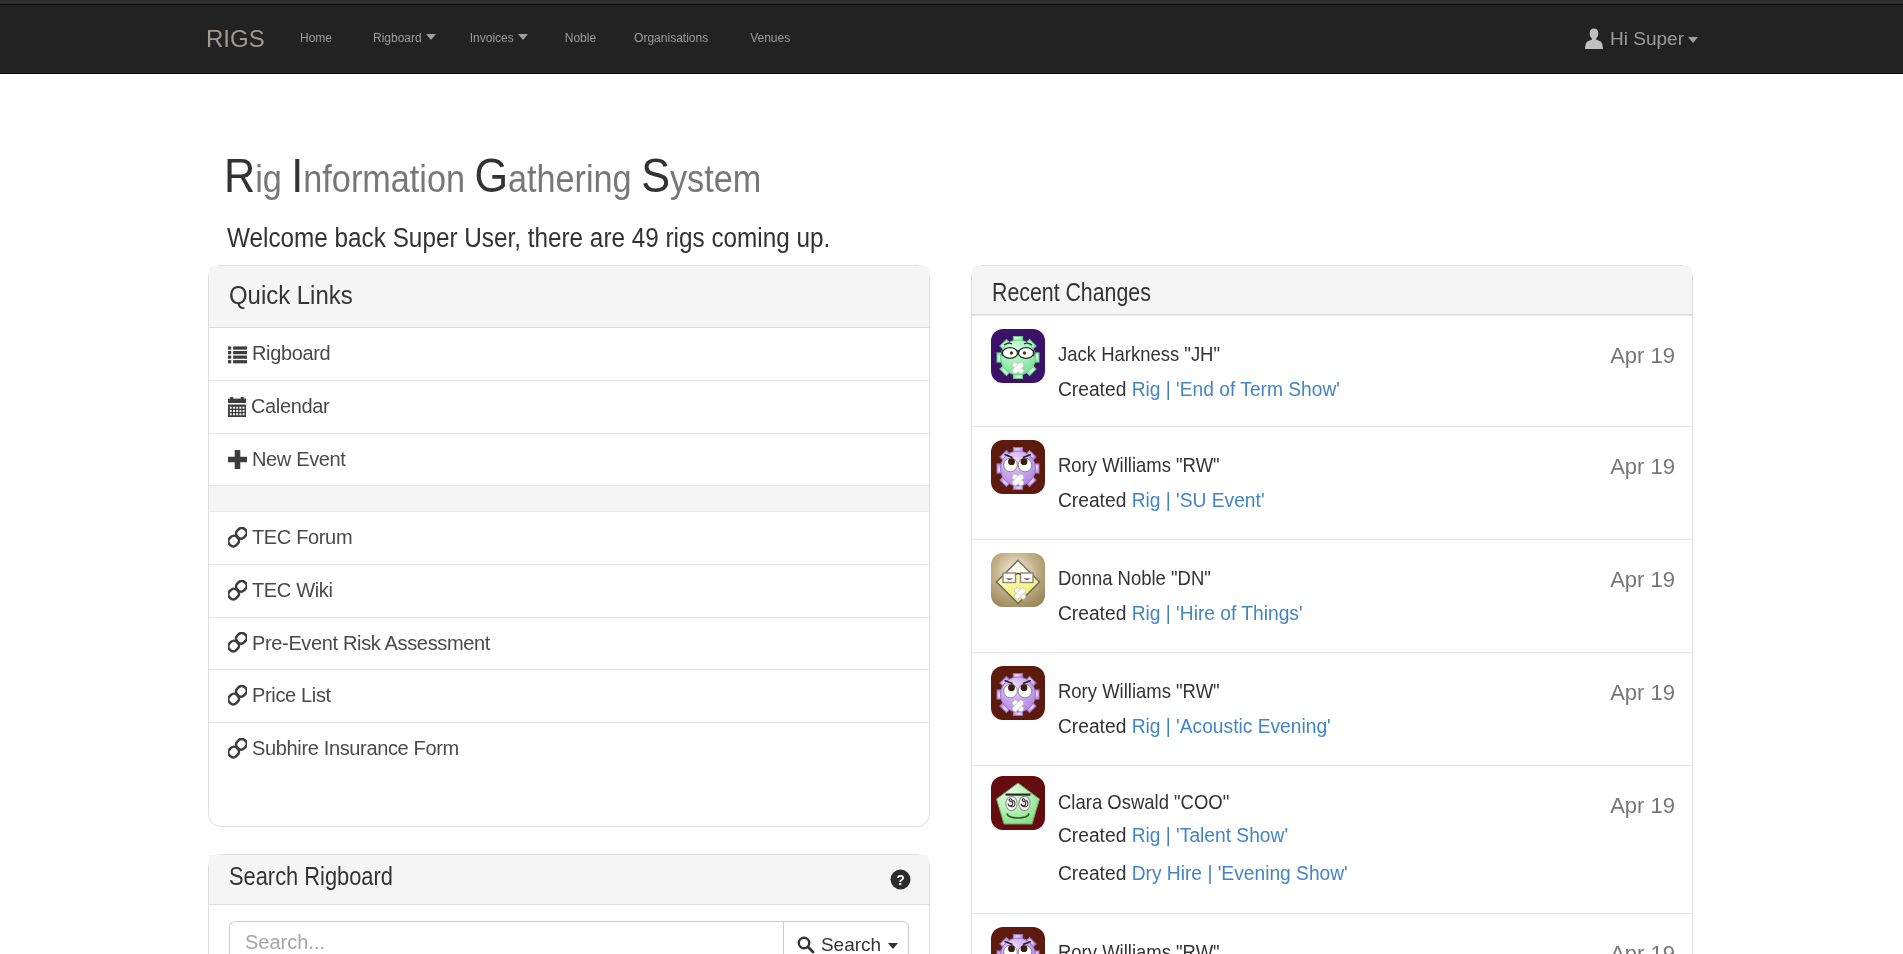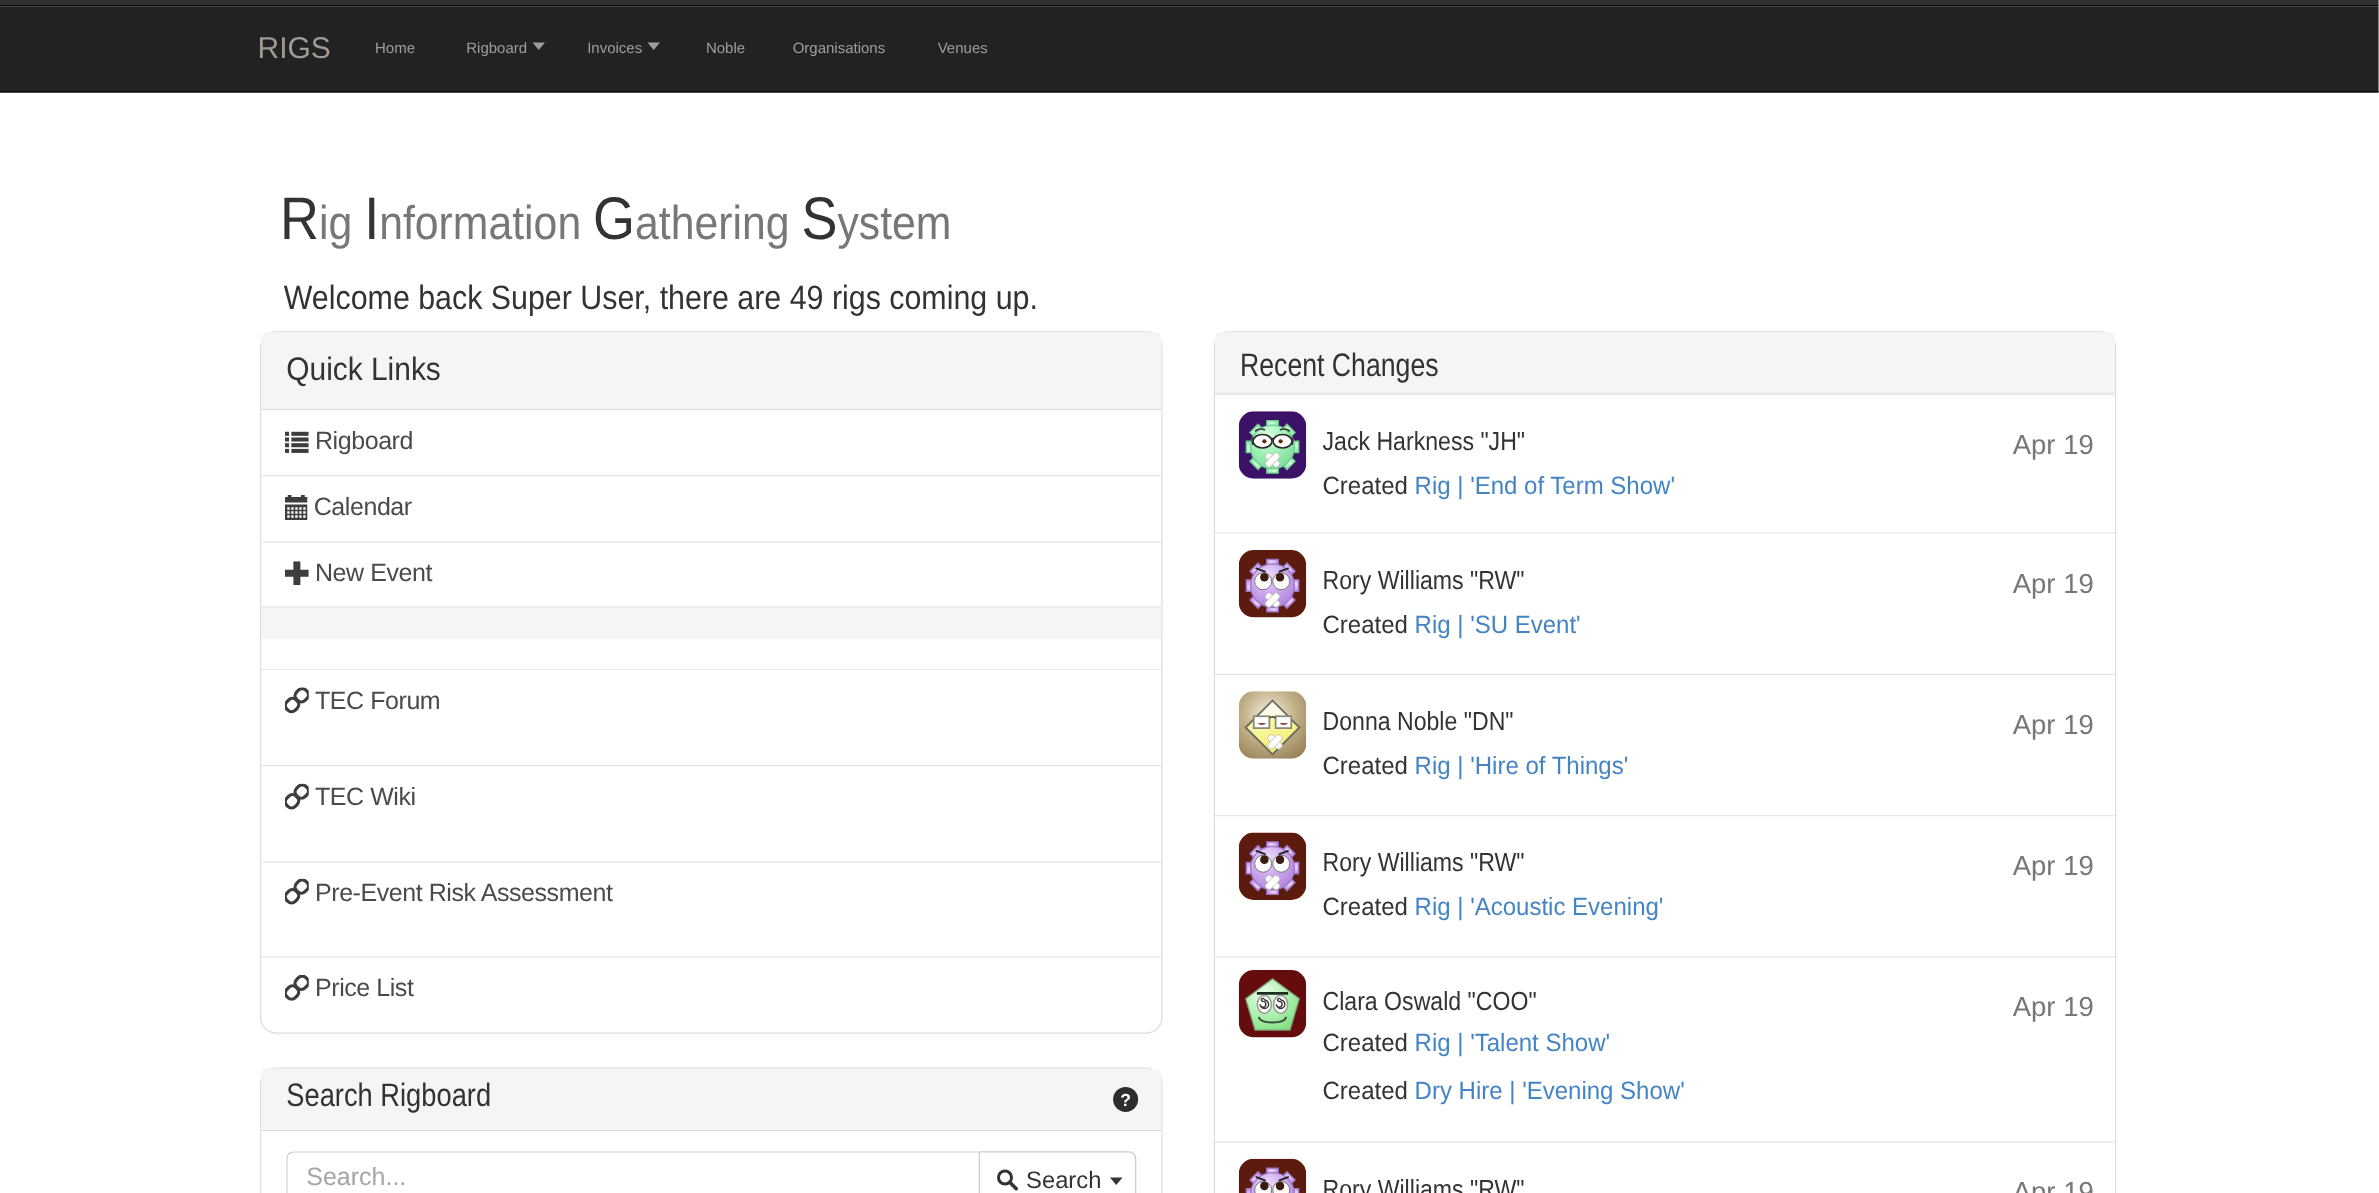--- a/index.html
+++ b/index.html
@@ -38,21 +38,21 @@
 .panel { position:absolute; background:#fff; border:1px solid #ddd; border-radius:13px; }
 .phead { background:#f5f5f5; border-bottom:1px solid #ddd; border-radius:4px 4px 0 0;
   font-size:26px; color:#333; position:relative; }
 
 
 #ql { left:208px; top:265px; width:722px; height:562px; }
 #ql .phead { height:62px; line-height:58px; padding-left:20px; }
 #ql .phead span { display:inline-block; transform:scaleX(0.92); transform-origin:0 0; }
 .qlitem { display:block; height:52.4px; line-height:50px; border-top:1px solid #e7e7e7;
   padding-left:19px; font-size:20px; letter-spacing:-0.35px; color:#4a4a4a; }
-.qlitem.b { height:52.66px;margin-top:24px; }
+.qlitem.b { height:52.66px; }
 .qlitem:first-of-type { border-top:none; }
 .qlitem svg { vertical-align:-3.5px; margin-right:5px; }
 .qlspacer { height:26.3px; background:#f5f5f5; border-top:1px solid #e7e7e7; }
 
 
 #sp { left:208px; top:854px; width:722px; height:200px; }
 #sp .phead { height:50px; line-height:43px; padding-left:20px; }
 #sp .phead span.t { display:inline-block; transform:scaleX(0.84); transform-origin:0 0; }
 #sp .qmark { position:absolute; right:18px; top:14px; }
 #sp .qmark svg { display:block; }
@@ -81,20 +81,25 @@
 </style>
 </head>
 <body>
 <div class="topstrip"></div>
 <div class="topline"></div>
 <div class="navbar">
   <a class="brand">RIGS</a>
   <div class="navlinks">
     <a>Home</a><a class="n2">Rigboard<span class="caret"></span></a><a class="n3">Invoices<span class="caret"></span></a><a class="n4">Noble</a><a class="n5">Organisations</a><a class="n6">Venues</a>
   </div>
+  <div class="navuser">
+    <svg width="18" height="21" viewBox="0 0 17 19" preserveAspectRatio="none">
+        <path fill="#c0c0c0" d="M8.5 0.5 C11 0.5 12.6 2.2 12.6 4.8 C12.6 6.8 11.8 8.6 10.6 9.6 L10.6 10.4 C10.9 10.9 12.9 11.4 14.2 12 C15.8 12.8 16.6 14 17 19 L0 19 C0.4 14 1.2 12.8 2.8 12 C4.1 11.4 6.1 10.9 6.4 10.4 L6.4 9.6 C5.2 8.6 4.4 6.8 4.4 4.8 C4.4 2.2 6 0.5 8.5 0.5 Z"></path>
+      </svg>Hi Super<span class="caret"></span>
+  </div>
 </div>
 
 <div class="h1wrap"><b>R</b>ig <b>I</b>nformation <b>G</b>athering <b>S</b>ystem</div>
 <div class="lead">Welcome back Super User, there are 49 rigs coming up.</div>
 
 <div class="panel" id="ql">
   <div class="phead"><span>Quick Links</span></div>
   <a class="qlitem"><svg width="19" height="19" viewBox="0 0 20 20">
         <g fill="#3d3d3d">
           <rect x="0" y="1.5" width="3.4" height="3.4"></rect>
@@ -136,20 +141,26 @@
           <rect x="4.5" y="-0.5" width="9.5" height="10.5" rx="4.2"></rect>
           <rect x="4.5" y="10.5" width="9.5" height="10.5" rx="4.2"></rect>
         </g>
       </svg>Pre-Event Risk Assessment</a>
   <a class="qlitem b"><svg width="19" height="21" viewBox="0 0 19 21">
         <g transform="rotate(45 9.5 10.5)" fill="none" stroke="#3d3d3d" stroke-width="2.6">
           <rect x="4.5" y="-0.5" width="9.5" height="10.5" rx="4.2"></rect>
           <rect x="4.5" y="10.5" width="9.5" height="10.5" rx="4.2"></rect>
         </g>
       </svg>Price List</a>
+  <a class="qlitem b"><svg width="19" height="21" viewBox="0 0 19 21">
+        <g transform="rotate(45 9.5 10.5)" fill="none" stroke="#3d3d3d" stroke-width="2.6">
+          <rect x="4.5" y="-0.5" width="9.5" height="10.5" rx="4.2"></rect>
+          <rect x="4.5" y="10.5" width="9.5" height="10.5" rx="4.2"></rect>
+        </g>
+      </svg>Subhire Insurance Form</a>
 </div>
 
 <div class="panel" id="sp">
   <div class="phead"><span class="t">Search Rigboard</span>
     <span class="qmark">
         <svg width="21" height="21" viewBox="0 0 21 21">
           <circle cx="10.5" cy="10.5" r="10" fill="#2d2d2d"></circle>
           <text x="10.5" y="15.5" font-size="14" font-weight="bold" fill="#fff" text-anchor="middle" font-family="Liberation Sans">?</text>
         </svg>
       </span>

